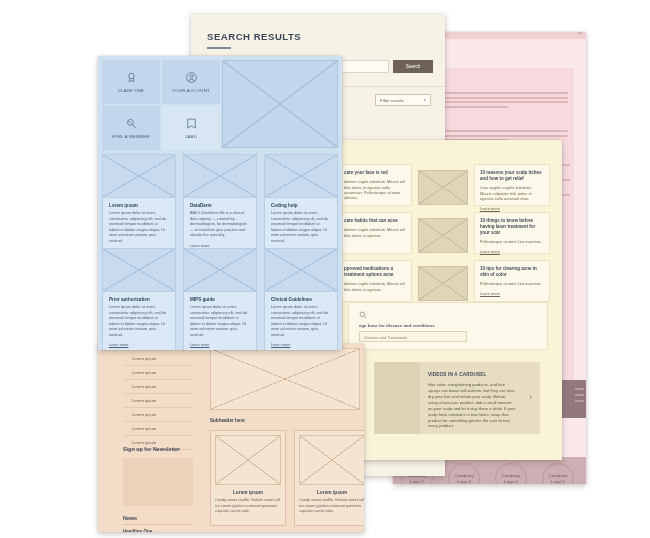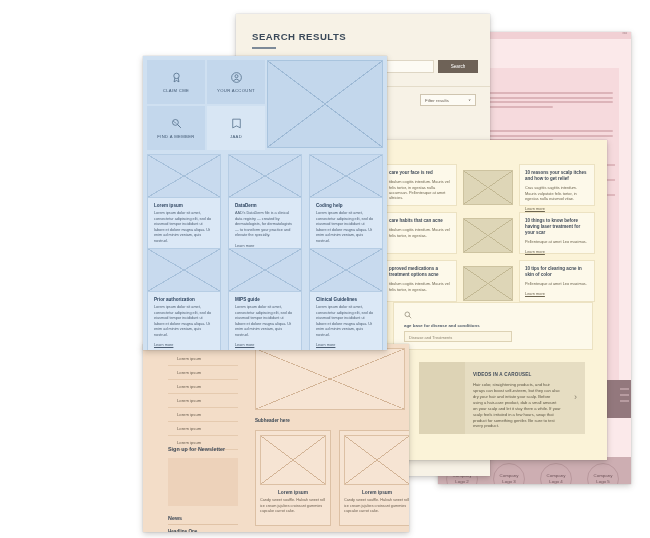--- a/index.html
+++ b/index.html
@@ -1,19 +1,19 @@
 <!DOCTYPE html>
 <html><head>
 <meta charset="utf-8">
 <style>
   html,body{margin:0;padding:0;background:#ffffff;}
   body{width:650px;height:538px;position:relative;overflow:hidden;
        font-family:"Liberation Sans",sans-serif;-webkit-font-smoothing:antialiased;}
 
-  .stage{position:absolute;inset:0;margin-left:45px;}
+  .stage{position:absolute;inset:0;}
 
   
   .card{position:absolute;box-sizing:border-box;overflow:hidden;
         box-shadow:0 2px 6px rgba(70,60,55,.28), 0 0 1px rgba(0,0,0,.25);}
 
   
   .pink{left:393px;top:32px;width:193px;height:452px;background:#fbe9ea;}
   .pink-inner{position:absolute;left:12px;top:36px;width:169px;height:330px;background:#f6dadd;}
   .pink-topbar{position:absolute;left:0;top:0;right:0;height:7px;background:#f1d0d4;}
   .pink-topbar span{position:absolute;right:4px;top:0px;font-size:2.6px;color:#9c7c80;}

